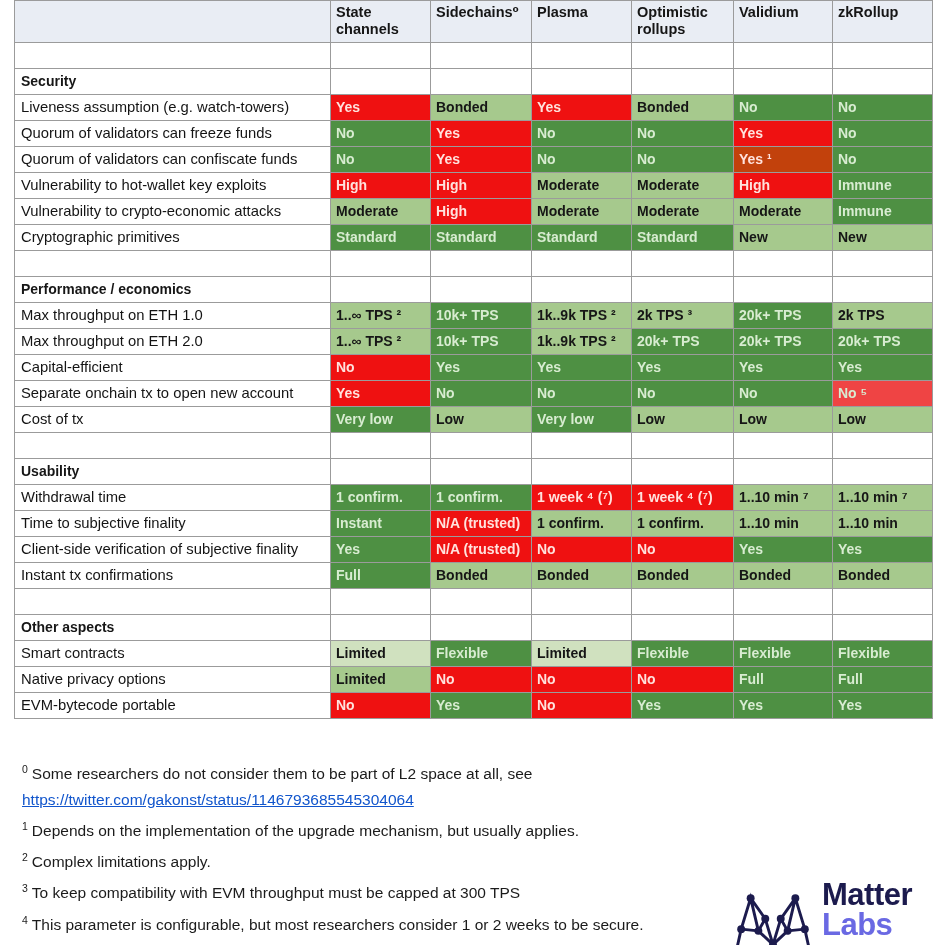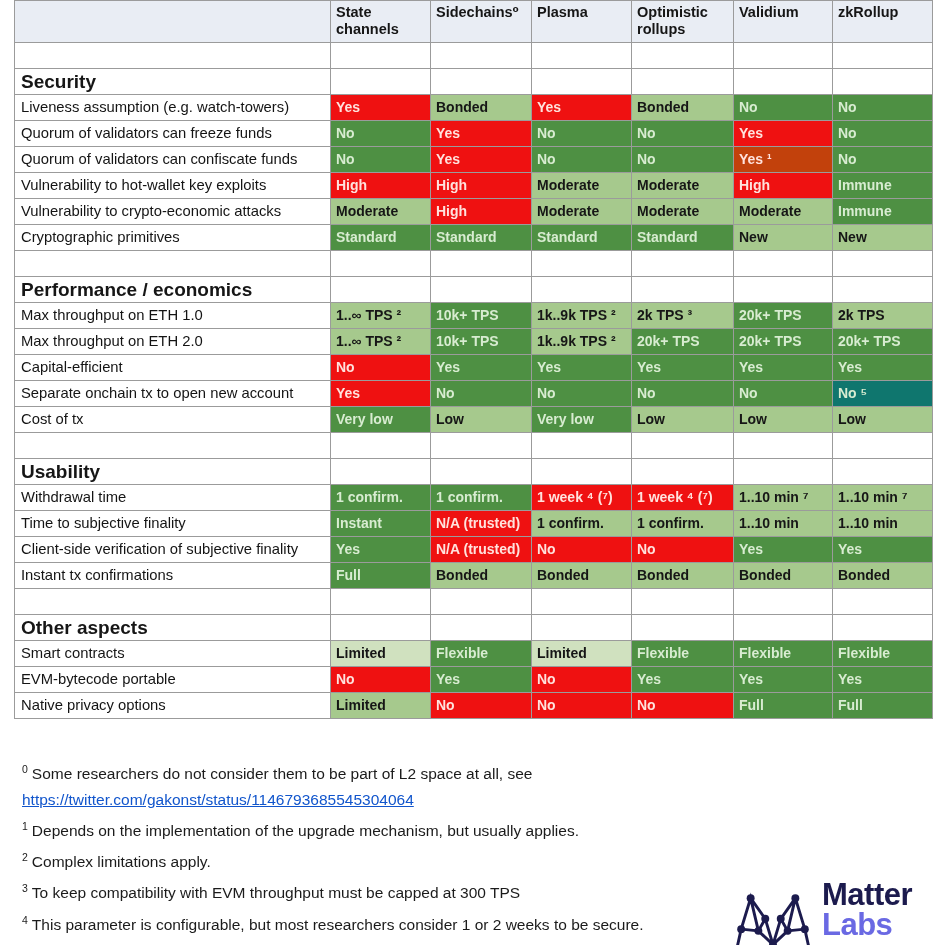--- a/index.html
+++ b/index.html
@@ -26,21 +26,21 @@
   td.hdr{
     background:#e9edf4;
     font-weight:bold;
     font-size:14.5px;
     vertical-align:top;
     padding-top:3px;
     height:38px;
     white-space:normal;
   }
   td.rowlabel{font-size:14.8px;padding-left:6px;color:#141414;}
-  td.sectitle{font-weight:bold;font-size:19px;padding-left:6px;}
+  td.sectitle{font-weight:bold;font-size:14px;padding-left:6px;}
   td.val{font-weight:bold;}
   td.spacer{background:#ffffff;}
   .footnotes{
     position:absolute;left:22px;top:756px;width:710px;
     font-size:15.5px;color:#1b1b1b;
   }
   .fnitem{line-height:26px;}
   .fnitem sup{font-size:10.5px;margin-right:4px;}
   .fnitem a{text-decoration:underline;}
   .logo{
@@ -190,21 +190,21 @@
         <td class="val" style="background: rgb(78, 144, 67); color: rgb(216, 236, 209);">Yes</td>
         <td class="val" style="background: rgb(78, 144, 67); color: rgb(216, 236, 209);">Yes</td>
       </tr>
       <tr>
         <td class="rowlabel">Separate onchain tx to open new account</td>
         <td class="val" style="background: rgb(239, 17, 17); color: rgb(255, 226, 221);">Yes</td>
         <td class="val" style="background: rgb(78, 144, 67); color: rgb(216, 236, 209);">No</td>
         <td class="val" style="background: rgb(78, 144, 67); color: rgb(216, 236, 209);">No</td>
         <td class="val" style="background: rgb(78, 144, 67); color: rgb(216, 236, 209);">No</td>
         <td class="val" style="background: rgb(78, 144, 67); color: rgb(216, 236, 209);">No</td>
-        <td class="val" style="background: #0f766e; color: rgb(216, 236, 209);">No ⁵</td>
+        <td class="val" style="background: #ef4444; color: rgb(216, 236, 209);">No ⁵</td>
       </tr>
       <tr>
         <td class="rowlabel">Cost of tx</td>
         <td class="val" style="background: rgb(78, 144, 67); color: rgb(216, 236, 209);">Very low</td>
         <td class="val" style="background: rgb(166, 201, 141); color: rgb(22, 22, 22);">Low</td>
         <td class="val" style="background: rgb(78, 144, 67); color: rgb(216, 236, 209);">Very low</td>
         <td class="val" style="background: rgb(166, 201, 141); color: rgb(22, 22, 22);">Low</td>
         <td class="val" style="background: rgb(166, 201, 141); color: rgb(22, 22, 22);">Low</td>
         <td class="val" style="background: rgb(166, 201, 141); color: rgb(22, 22, 22);">Low</td>
       </tr>
@@ -283,36 +283,36 @@
       <tr>
         <td class="rowlabel">Smart contracts</td>
         <td class="val" style="background: rgb(208, 225, 191); color: rgb(22, 22, 22);">Limited</td>
         <td class="val" style="background: rgb(78, 144, 67); color: rgb(216, 236, 209);">Flexible</td>
         <td class="val" style="background: rgb(208, 225, 191); color: rgb(22, 22, 22);">Limited</td>
         <td class="val" style="background: rgb(78, 144, 67); color: rgb(216, 236, 209);">Flexible</td>
         <td class="val" style="background: rgb(78, 144, 67); color: rgb(216, 236, 209);">Flexible</td>
         <td class="val" style="background: rgb(78, 144, 67); color: rgb(216, 236, 209);">Flexible</td>
       </tr>
       <tr>
-        <td class="rowlabel">EVM-bytecode portable</td>
-        <td class="val" style="background: rgb(239, 17, 17); color: rgb(255, 226, 221);">No</td>
-        <td class="val" style="background: rgb(78, 144, 67); color: rgb(216, 236, 209);">Yes</td>
-        <td class="val" style="background: rgb(239, 17, 17); color: rgb(255, 226, 221);">No</td>
-        <td class="val" style="background: rgb(78, 144, 67); color: rgb(216, 236, 209);">Yes</td>
-        <td class="val" style="background: rgb(78, 144, 67); color: rgb(216, 236, 209);">Yes</td>
-        <td class="val" style="background: rgb(78, 144, 67); color: rgb(216, 236, 209);">Yes</td>
-      </tr>
-      <tr>
         <td class="rowlabel">Native privacy options</td>
         <td class="val" style="background: rgb(166, 201, 141); color: rgb(22, 22, 22);">Limited</td>
         <td class="val" style="background: rgb(239, 17, 17); color: rgb(255, 226, 221);">No</td>
         <td class="val" style="background: rgb(239, 17, 17); color: rgb(255, 226, 221);">No</td>
         <td class="val" style="background: rgb(239, 17, 17); color: rgb(255, 226, 221);">No</td>
         <td class="val" style="background: rgb(78, 144, 67); color: rgb(216, 236, 209);">Full</td>
         <td class="val" style="background: rgb(78, 144, 67); color: rgb(216, 236, 209);">Full</td>
+      </tr>
+      <tr>
+        <td class="rowlabel">EVM-bytecode portable</td>
+        <td class="val" style="background: rgb(239, 17, 17); color: rgb(255, 226, 221);">No</td>
+        <td class="val" style="background: rgb(78, 144, 67); color: rgb(216, 236, 209);">Yes</td>
+        <td class="val" style="background: rgb(239, 17, 17); color: rgb(255, 226, 221);">No</td>
+        <td class="val" style="background: rgb(78, 144, 67); color: rgb(216, 236, 209);">Yes</td>
+        <td class="val" style="background: rgb(78, 144, 67); color: rgb(216, 236, 209);">Yes</td>
+        <td class="val" style="background: rgb(78, 144, 67); color: rgb(216, 236, 209);">Yes</td>
       </tr>
     </tbody>
 </table>
 
 <div class="footnotes">
     <div class="fnitem"><sup>0</sup>Some researchers do not consider them to be part of L2 space at all, see<br><a href="#" style="color: rgb(17, 85, 204);">https://twitter.com/gakonst/status/1146793685545304064</a></div>
     <div class="fnitem"><sup>1</sup>Depends on the implementation of the upgrade mechanism, but usually applies.</div>
     <div class="fnitem"><sup>2</sup>Complex limitations apply.</div>
     <div class="fnitem"><sup>3</sup>To keep compatibility with EVM throughput must be capped at 300 TPS</div>
     <div class="fnitem"><sup>4</sup>This parameter is configurable, but most researchers consider 1 or 2 weeks to be secure.</div>

